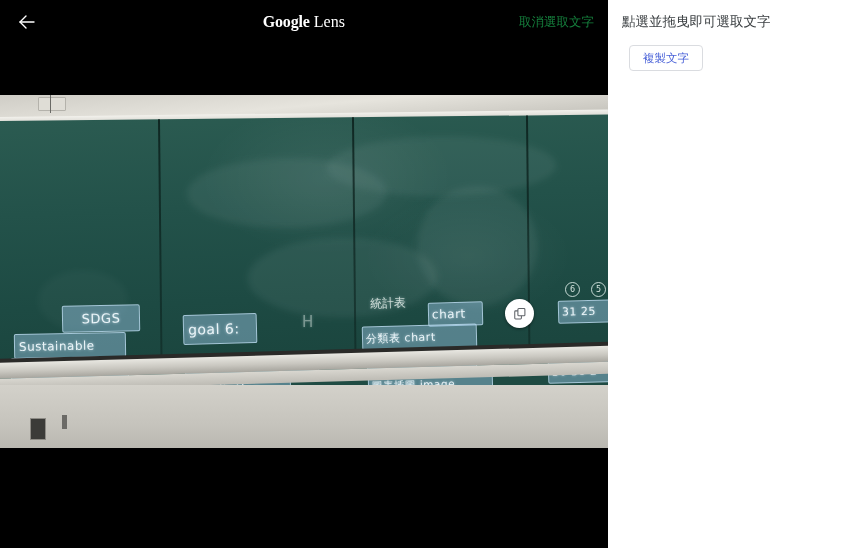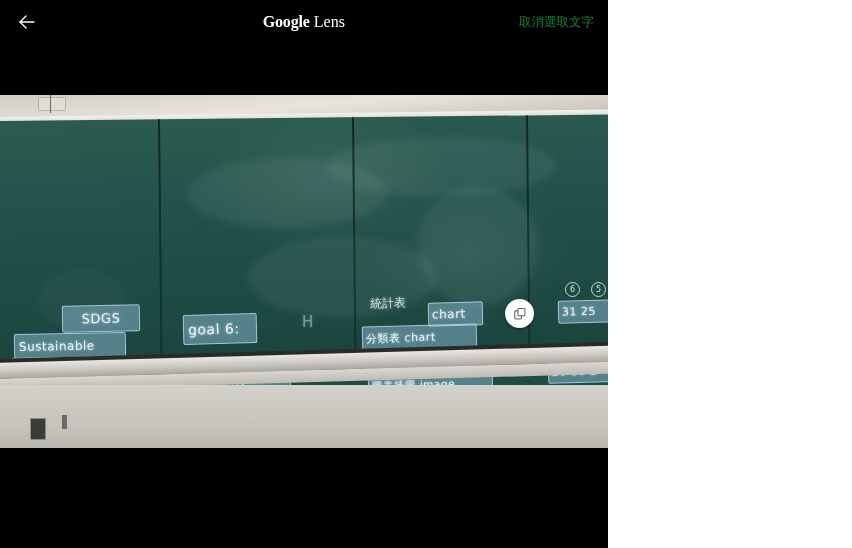--- a/index.html
+++ b/index.html
@@ -321,14 +321,20 @@
     </div>
 
     <div class="copy-fab">
       <svg width="14" height="14" viewBox="0 0 16 16" aria-hidden="true">
         <rect x="2.0" y="4.4" width="7.6" height="9.2" rx="1" fill="none" stroke="#5f6368" stroke-width="1.2"></rect>
         <rect x="5.6" y="1.8" width="8.0" height="8.2" rx="1" fill="#ffffff" stroke="#5f6368" stroke-width="1.2"></rect>
       </svg>
     </div>
   </div>
 
+  <div class="result-pane">
+    <div class="result-title">點選並拖曳即可選取文字</div>
+
+    <div class="copy-text-btn">複製文字</div>
+
+  </div>
 
 </div>
 
 </body></html>

